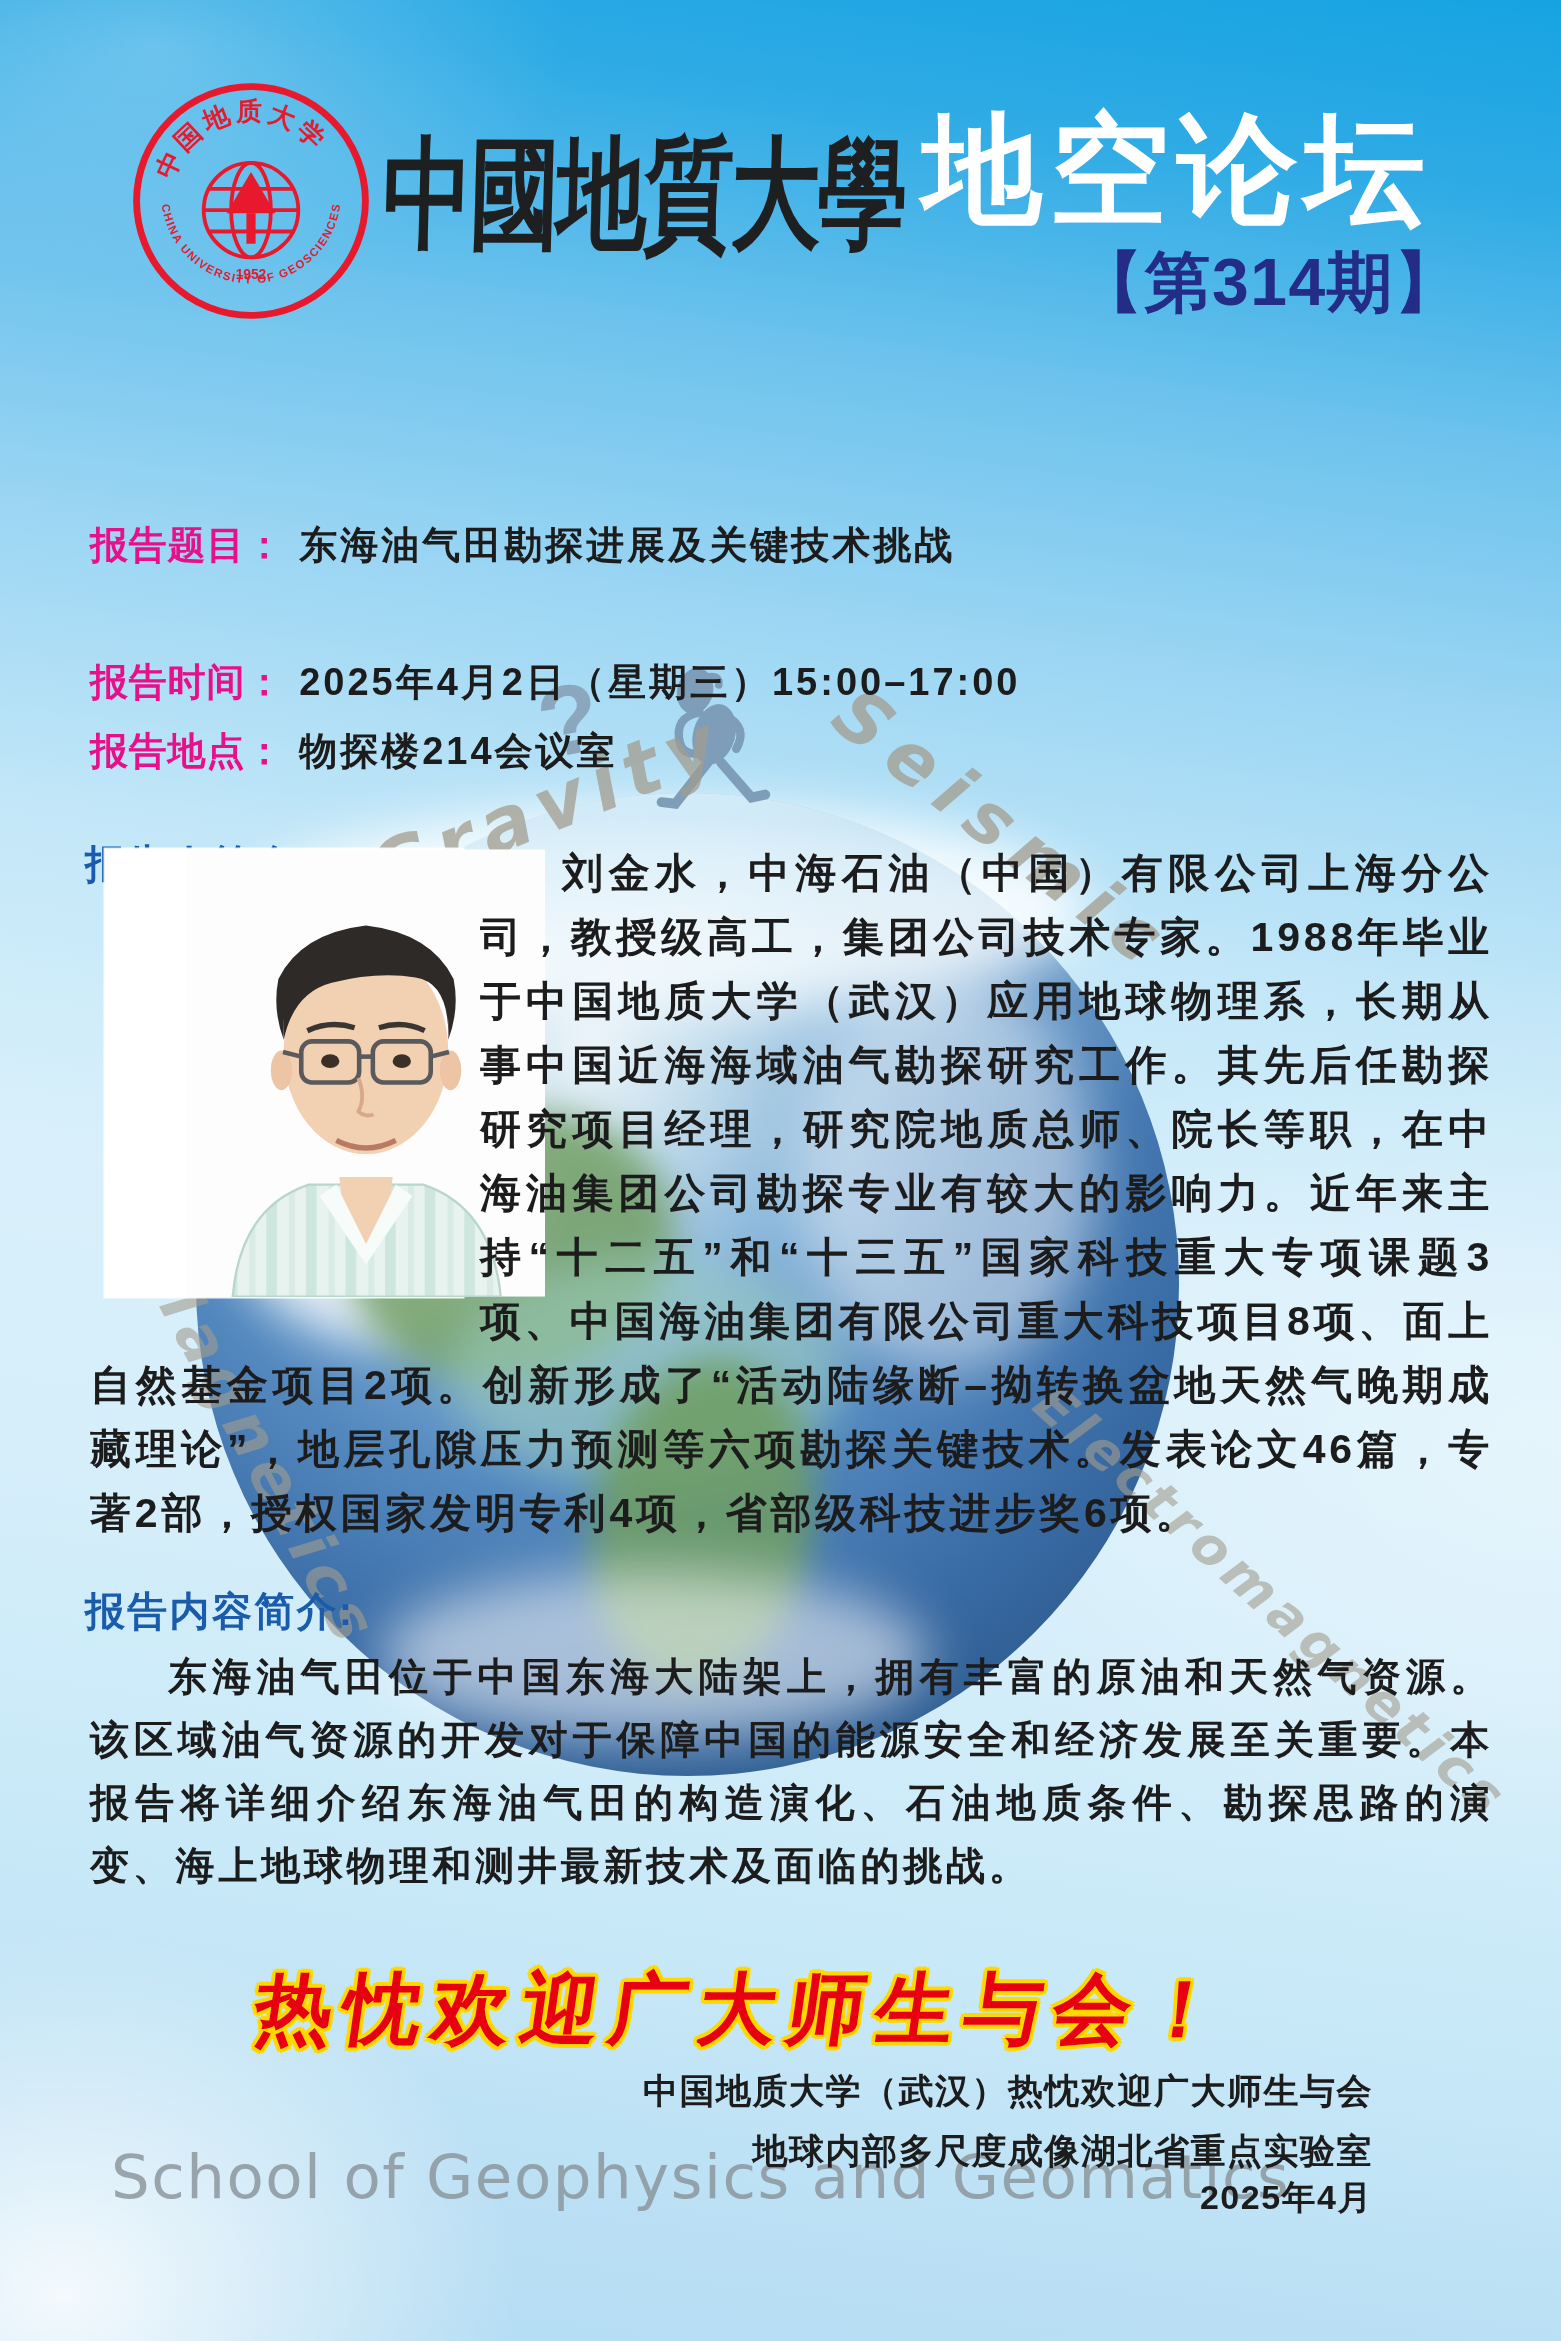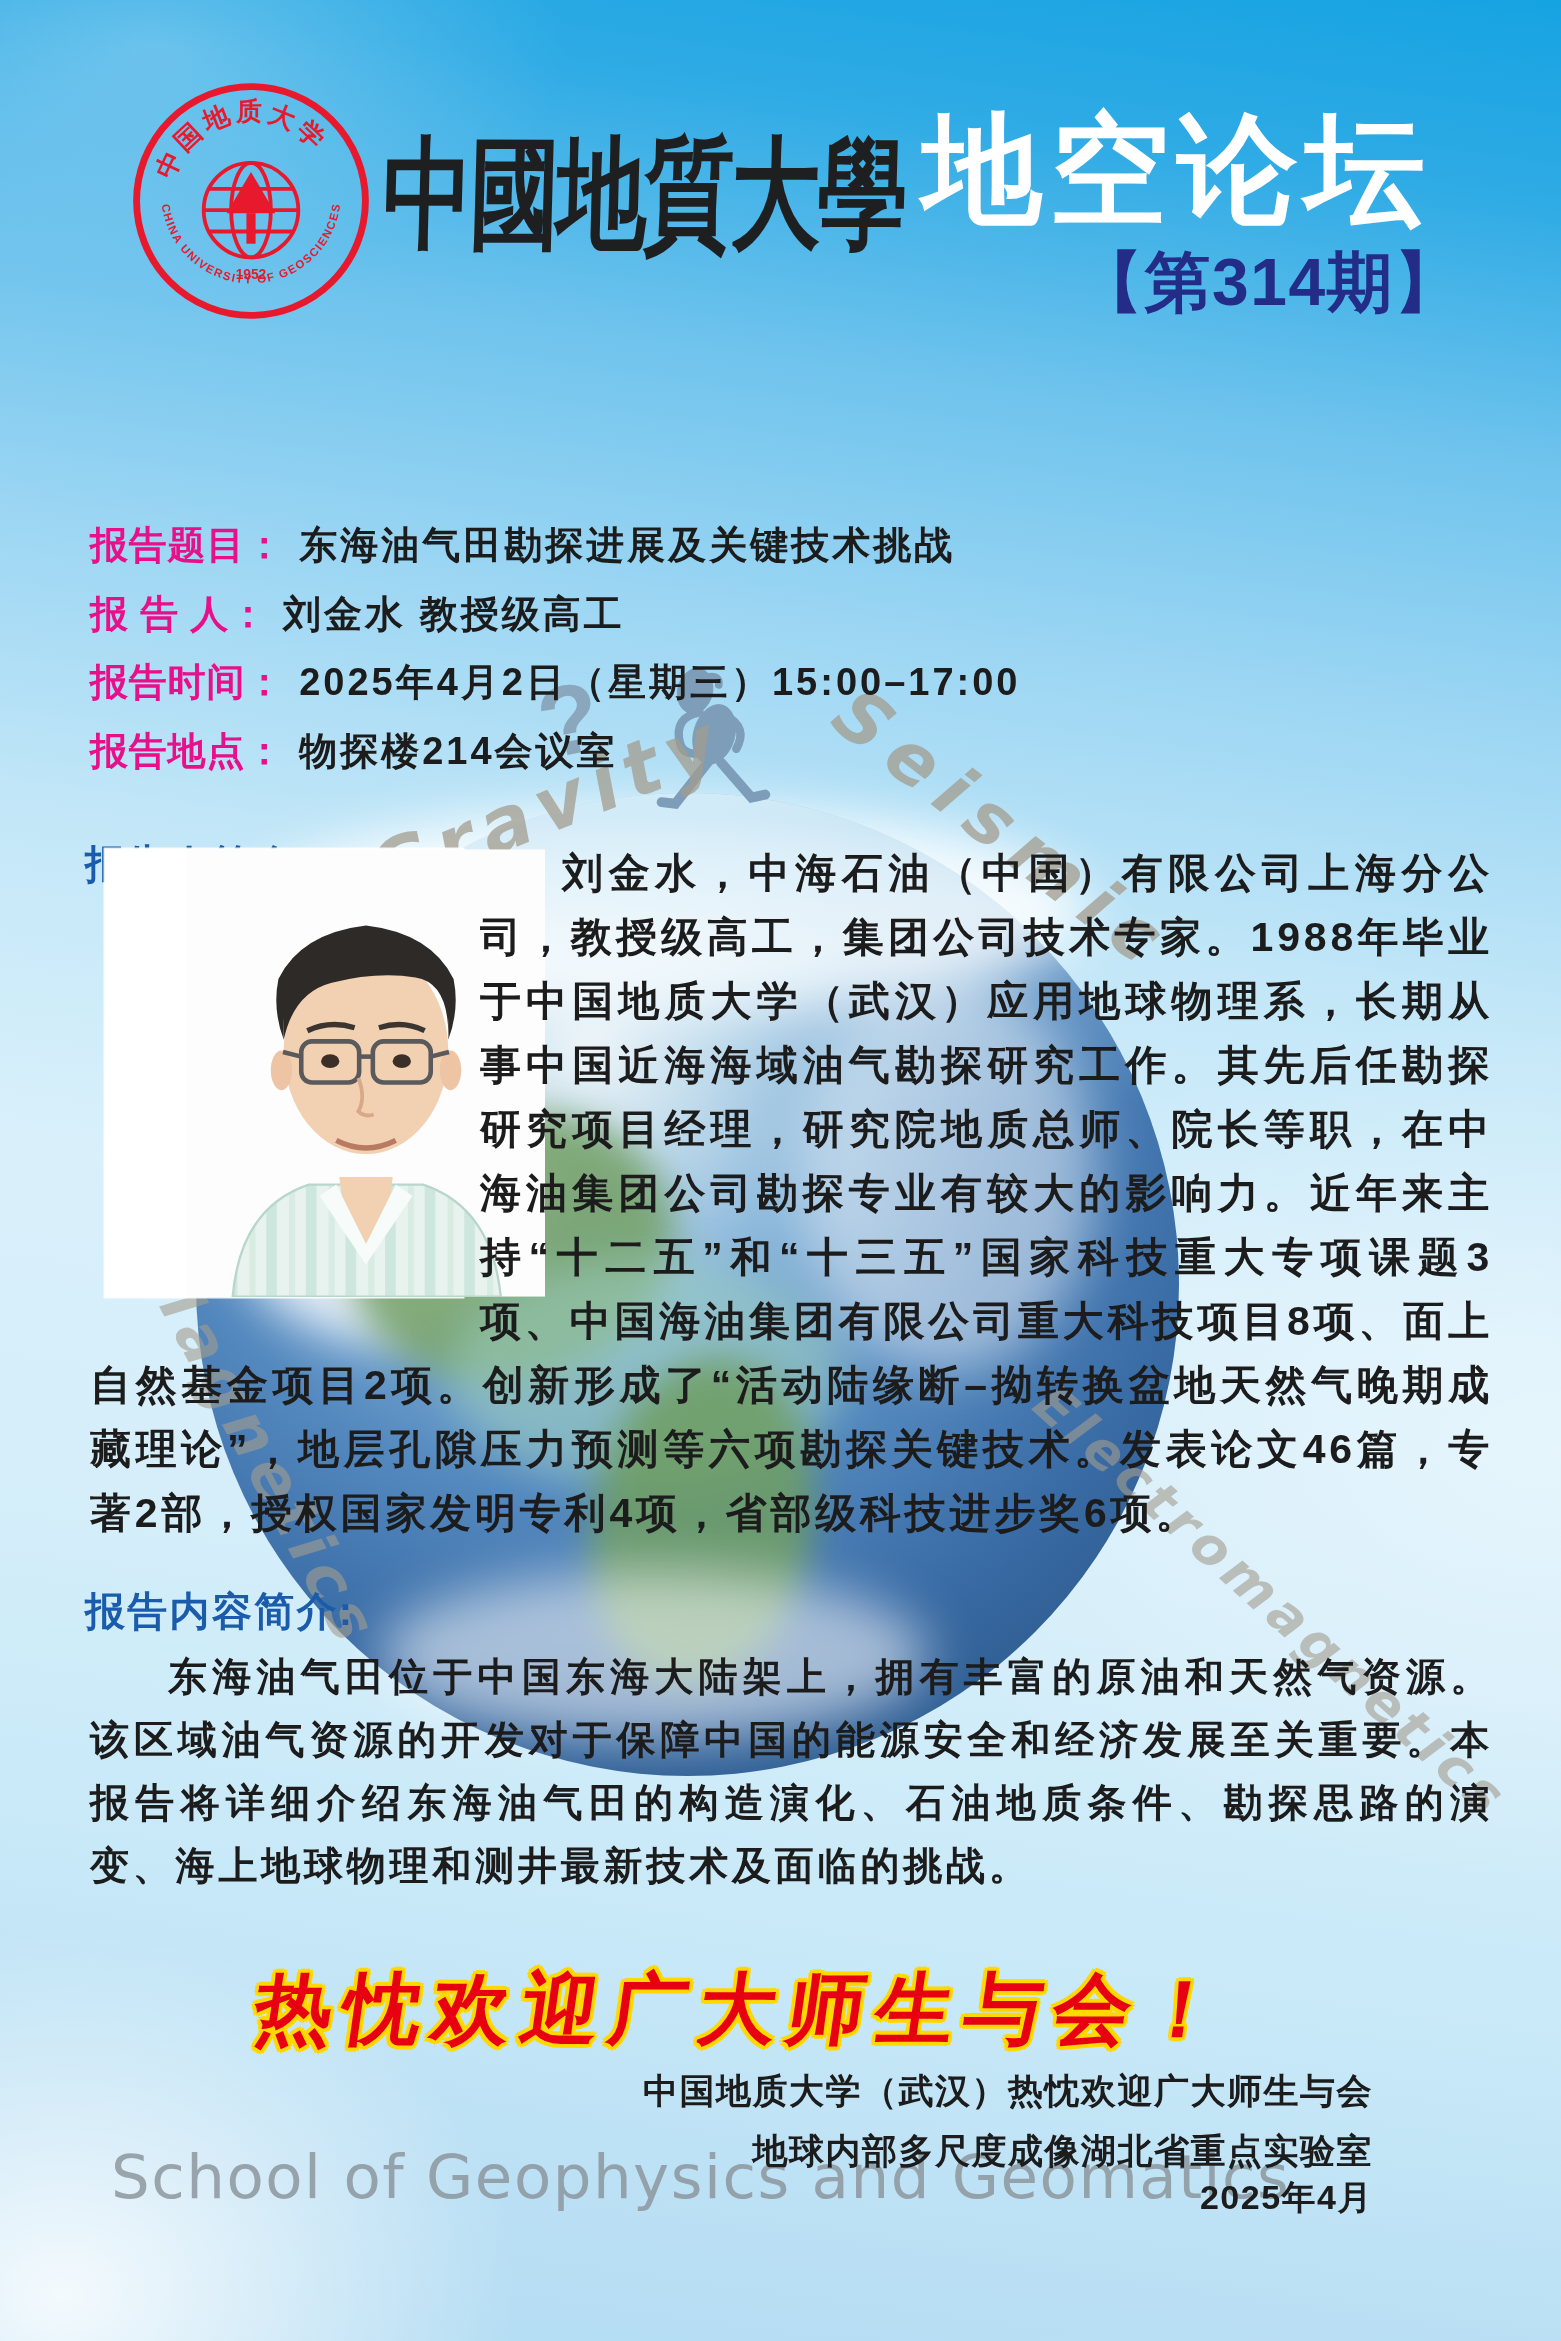--- a/index.html
+++ b/index.html
@@ -119,23 +119,20 @@
   </svg>
 
   <div class="abs calligraphy">中國地質大學</div>
   <div class="abs forum-title">地空论坛</div>
   <div class="abs forum-issue">【第314期】</div>
 
 
   <div class="abs detail-row" style="top:520px;">
     <span class="detail-label">报告题目：</span><span class="detail-value">东海油气田勘探进展及关键技术挑战</span>
   </div>
-  <div class="abs detail-row" style="top:589px;">
-    <span class="detail-label">报 告 人：</span><span class="detail-value">刘金水  教授级高工</span>
-  </div>
   <div class="abs detail-row" style="top:657px;text-align:center;">
     <span class="detail-label">报告时间：</span><span class="detail-value">2025年4月2日（星期三）15:00–17:00</span>
   </div>
   <div class="abs detail-row" style="top:726px;">
     <span class="detail-label">报告地点：</span><span class="detail-value">物探楼214会议室</span>
   </div>
 
   <div class="abs section-heading" style="left:85px;top:794px;margin-top:43px;">报告人简介:</div>
 
   <div class="abs bio-wrap cn">

